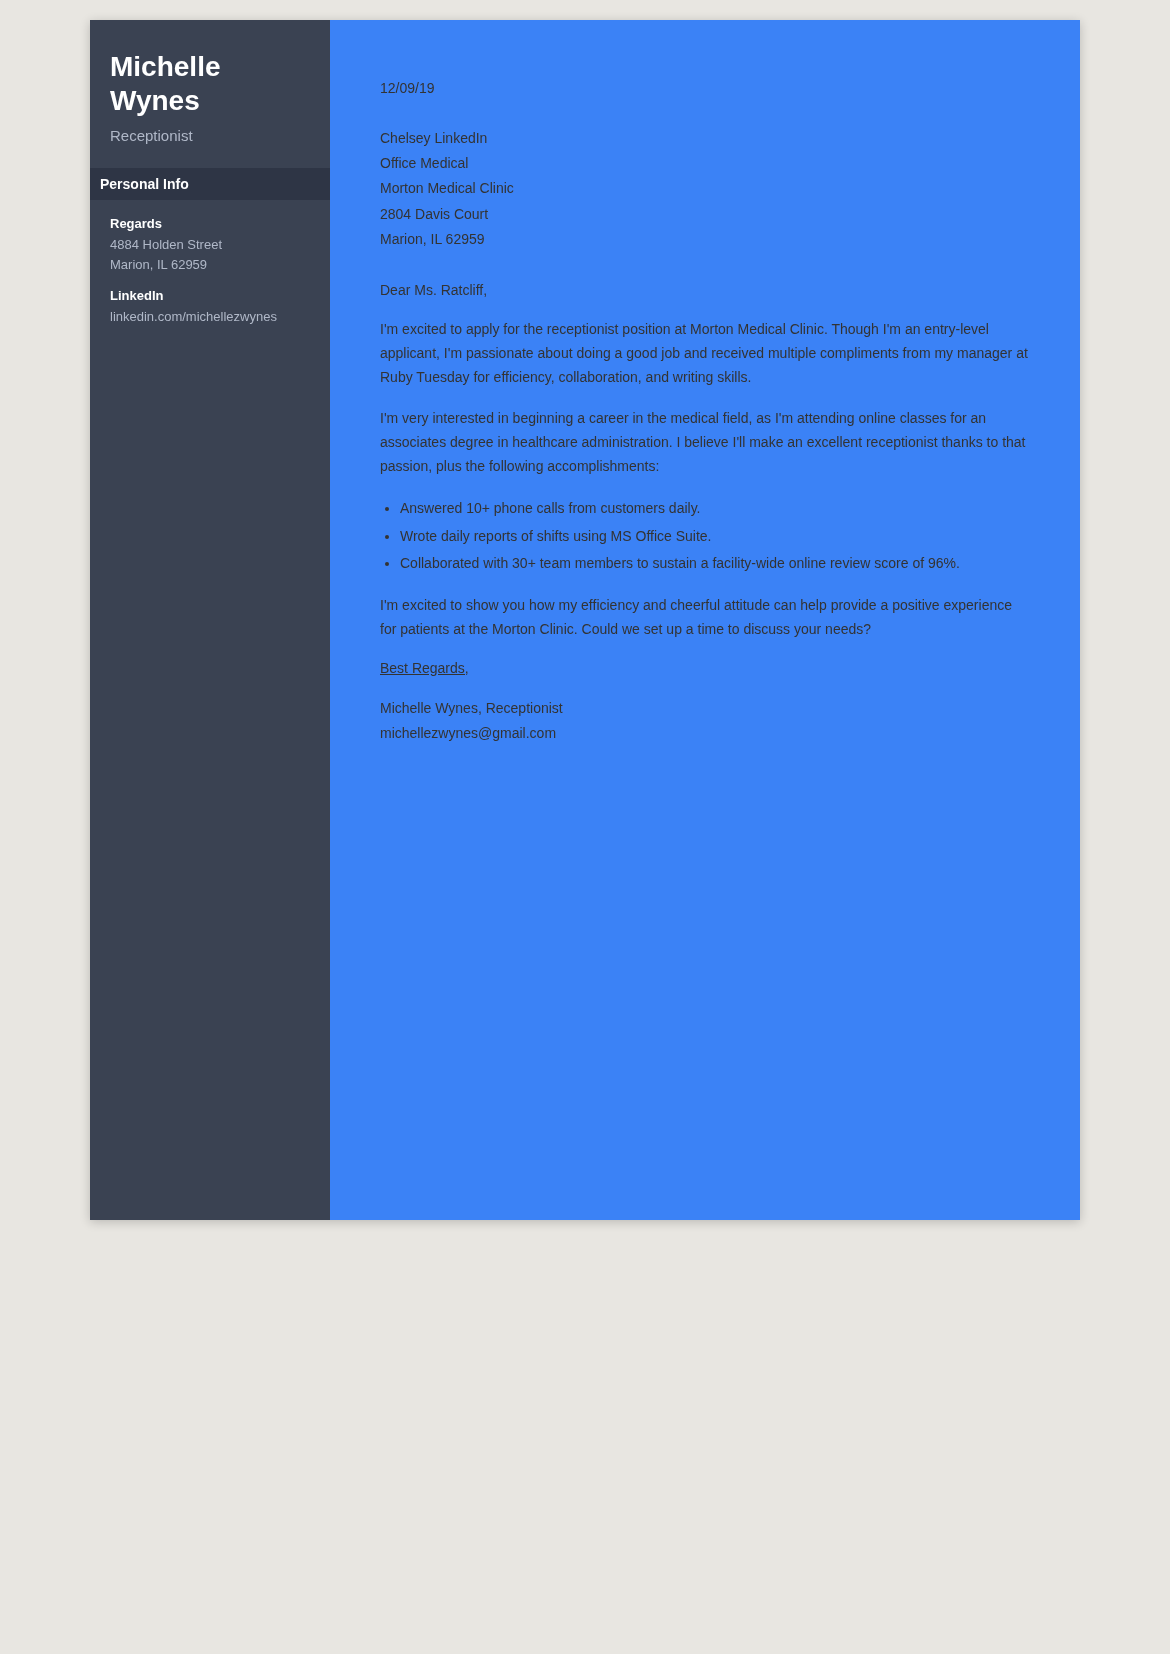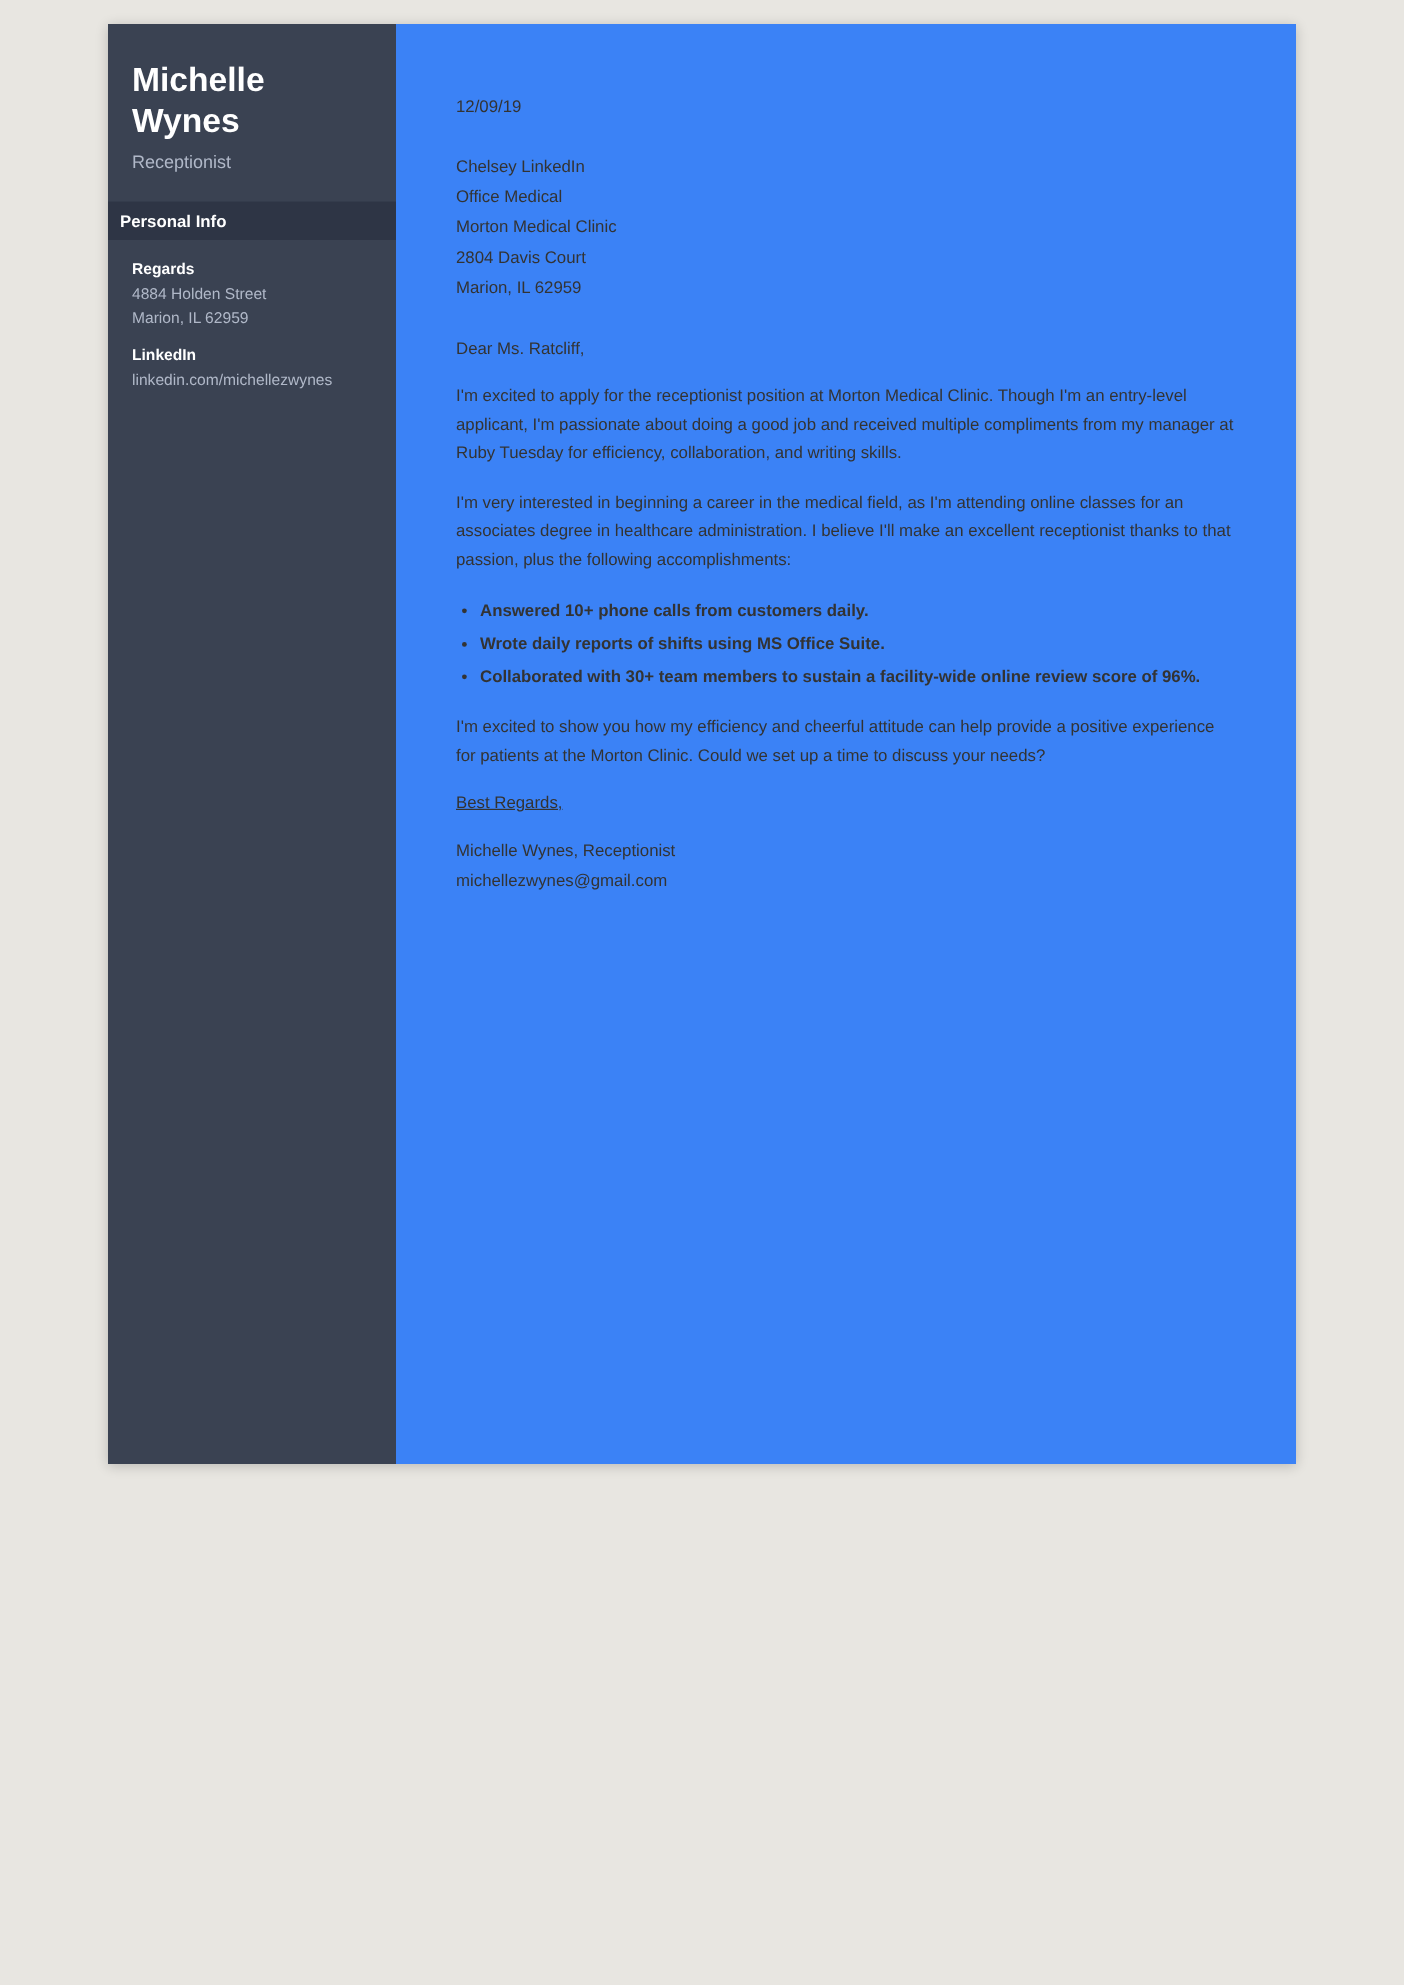--- a/index.html
+++ b/index.html
@@ -112,21 +112,20 @@
       margin: 0 0 18px 20px;
       padding: 0;
     }
 
     .bullet-list li {
       font-size: 14px;
       color: #333;
       line-height: 1.7;
       margin-bottom: 4px;
       list-style-type: disc;
-      font-weight: bold;
     }
 
     .closing {
       font-size: 14px;
       color: #333;
       margin-bottom: 20px;
       text-decoration: underline;
     }
 
     .signature-block p {

